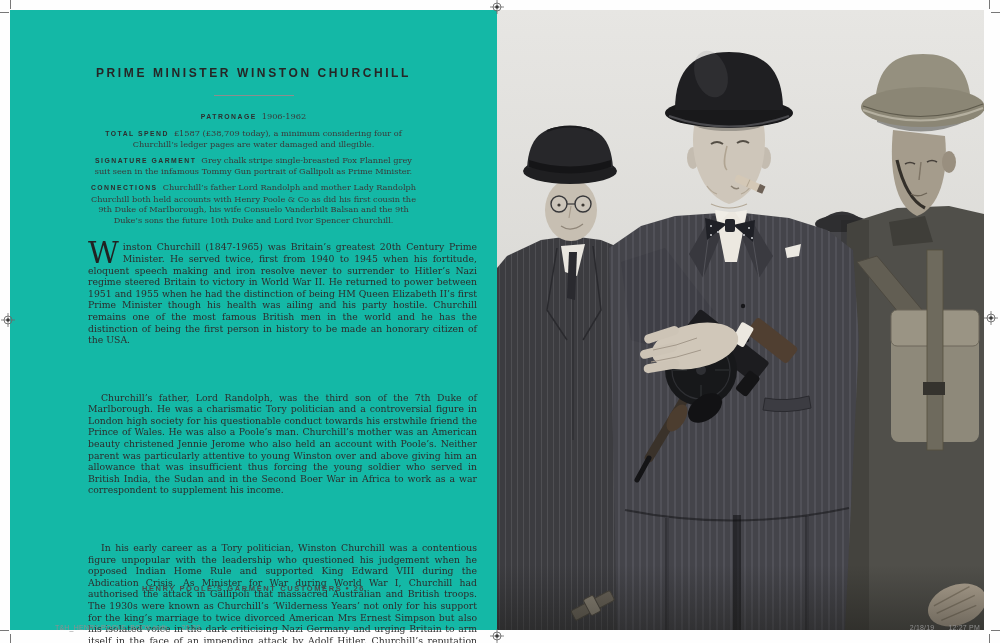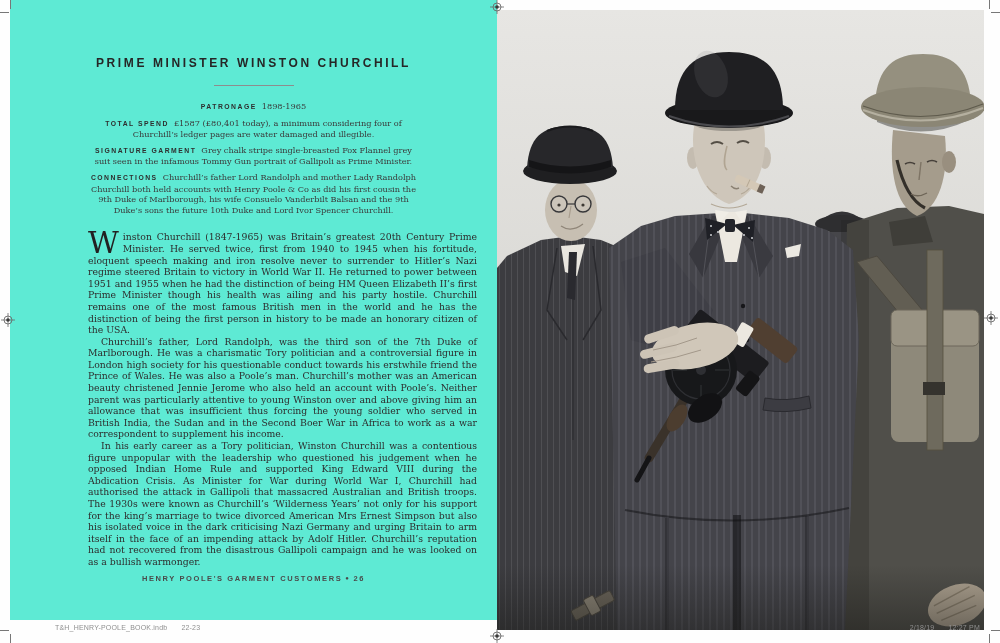--- a/index.html
+++ b/index.html
@@ -1,40 +1,40 @@
 <!DOCTYPE html>
 <html><head>
 <meta charset="utf-8">
 <style>
   html,body{margin:0;padding:0;}
   body{
     width:1000px;height:643px;position:relative;background:#fefefe;
     font-family:"Liberation Sans", sans-serif;overflow:hidden;
   }
   
-  .left-page{position:absolute;left:10px;top:0;width:487px;height:620px;background:#5eead4;}
+  .left-page{position:absolute;left:10px;top:10px;width:487px;height:620px;background:#14b8a6;}
   .title{
     margin:0;padding-top:56px;text-align:center;
     font-family:"Liberation Sans",sans-serif;font-weight:700;
     font-size:12px;letter-spacing:2.6px;color:#262626;
   }
   .title-rule{width:80px;height:1px;background:#8d8d8d;margin:15px auto 0;}
   .meta{margin:15px auto 0;width:330px;text-align:center;
     font-family:"DejaVu Serif",serif;font-size:8.2px;line-height:10.6px;color:#3a3a3a;}
   .meta p{margin:0 0 5px 0;}
   .meta .label{
     font-family:"Liberation Sans",sans-serif;font-weight:700;font-size:6.8px;
     letter-spacing:1.5px;color:#2e2e2e;margin-right:5px;
   }
   .body-text{
     margin:16px 20px 0 78px;text-align:justify;
     font-family:"DejaVu Serif",serif;font-size:9.3px;line-height:11.6px;color:#2d2d2d;
   }
   .body-text p{margin:0;}
-  .body-text p.indent{text-indent:13px;}
+  .body-text p.indent{text-indent:13px;margin-top:46px;}
   .dropcap{
     float:left;font-family:"DejaVu Serif",serif;font-size:30px;line-height:22px;
     padding:1px 4px 0 0;color:#222;
   }
   .page-footer{
     position:absolute;left:0;top:574px;width:100%;text-align:center;
     font-family:"Liberation Sans",sans-serif;font-size:7.5px;font-weight:700;
     letter-spacing:1.6px;color:#4a4a4a;
   }
   .page-footer .bullet{font-size:6px;vertical-align:1px;margin:0 3px;}
@@ -53,24 +53,24 @@
 </style>
 </head>
 <body>
 
 <div class="left-page">
   <h1 class="title">PRIME MINISTER WINSTON CHURCHILL</h1>
   <div class="title-rule"></div>
 
   <div class="meta">
     <p>
-      <span class="label">PATRONAGE</span><span>1898-1965</span>
+      <span class="label">PATRONAGE</span><span>1906-1962</span>
     </p>
     <p>
-      <span class="label">TOTAL SPEND</span><span>£1587 (£80,401 today), a minimum considering four of Churchill’s ledger pages are water damaged and illegible.</span>
+      <span class="label">TOTAL SPEND</span><span>£1587 (£38,709 today), a minimum considering four of Churchill’s ledger pages are water damaged and illegible.</span>
     </p>
     <p>
       <span class="label">SIGNATURE GARMENT</span><span>Grey chalk stripe single-breasted Fox Flannel grey suit seen in the infamous Tommy Gun portrait of Gallipoli as Prime Minister.</span>
     </p>
     <p>
       <span class="label">CONNECTIONS</span><span>Churchill’s father Lord Randolph and mother Lady Randolph Churchill both held accounts with Henry Poole &amp; Co as did his first cousin the 9th Duke of Marlborough, his wife Consuelo Vanderbilt Balsan and the 9th Duke’s sons the future 10th Duke and Lord Ivor Spencer Churchill.</span>
     </p>
   </div>
 
   <div class="body-text">

